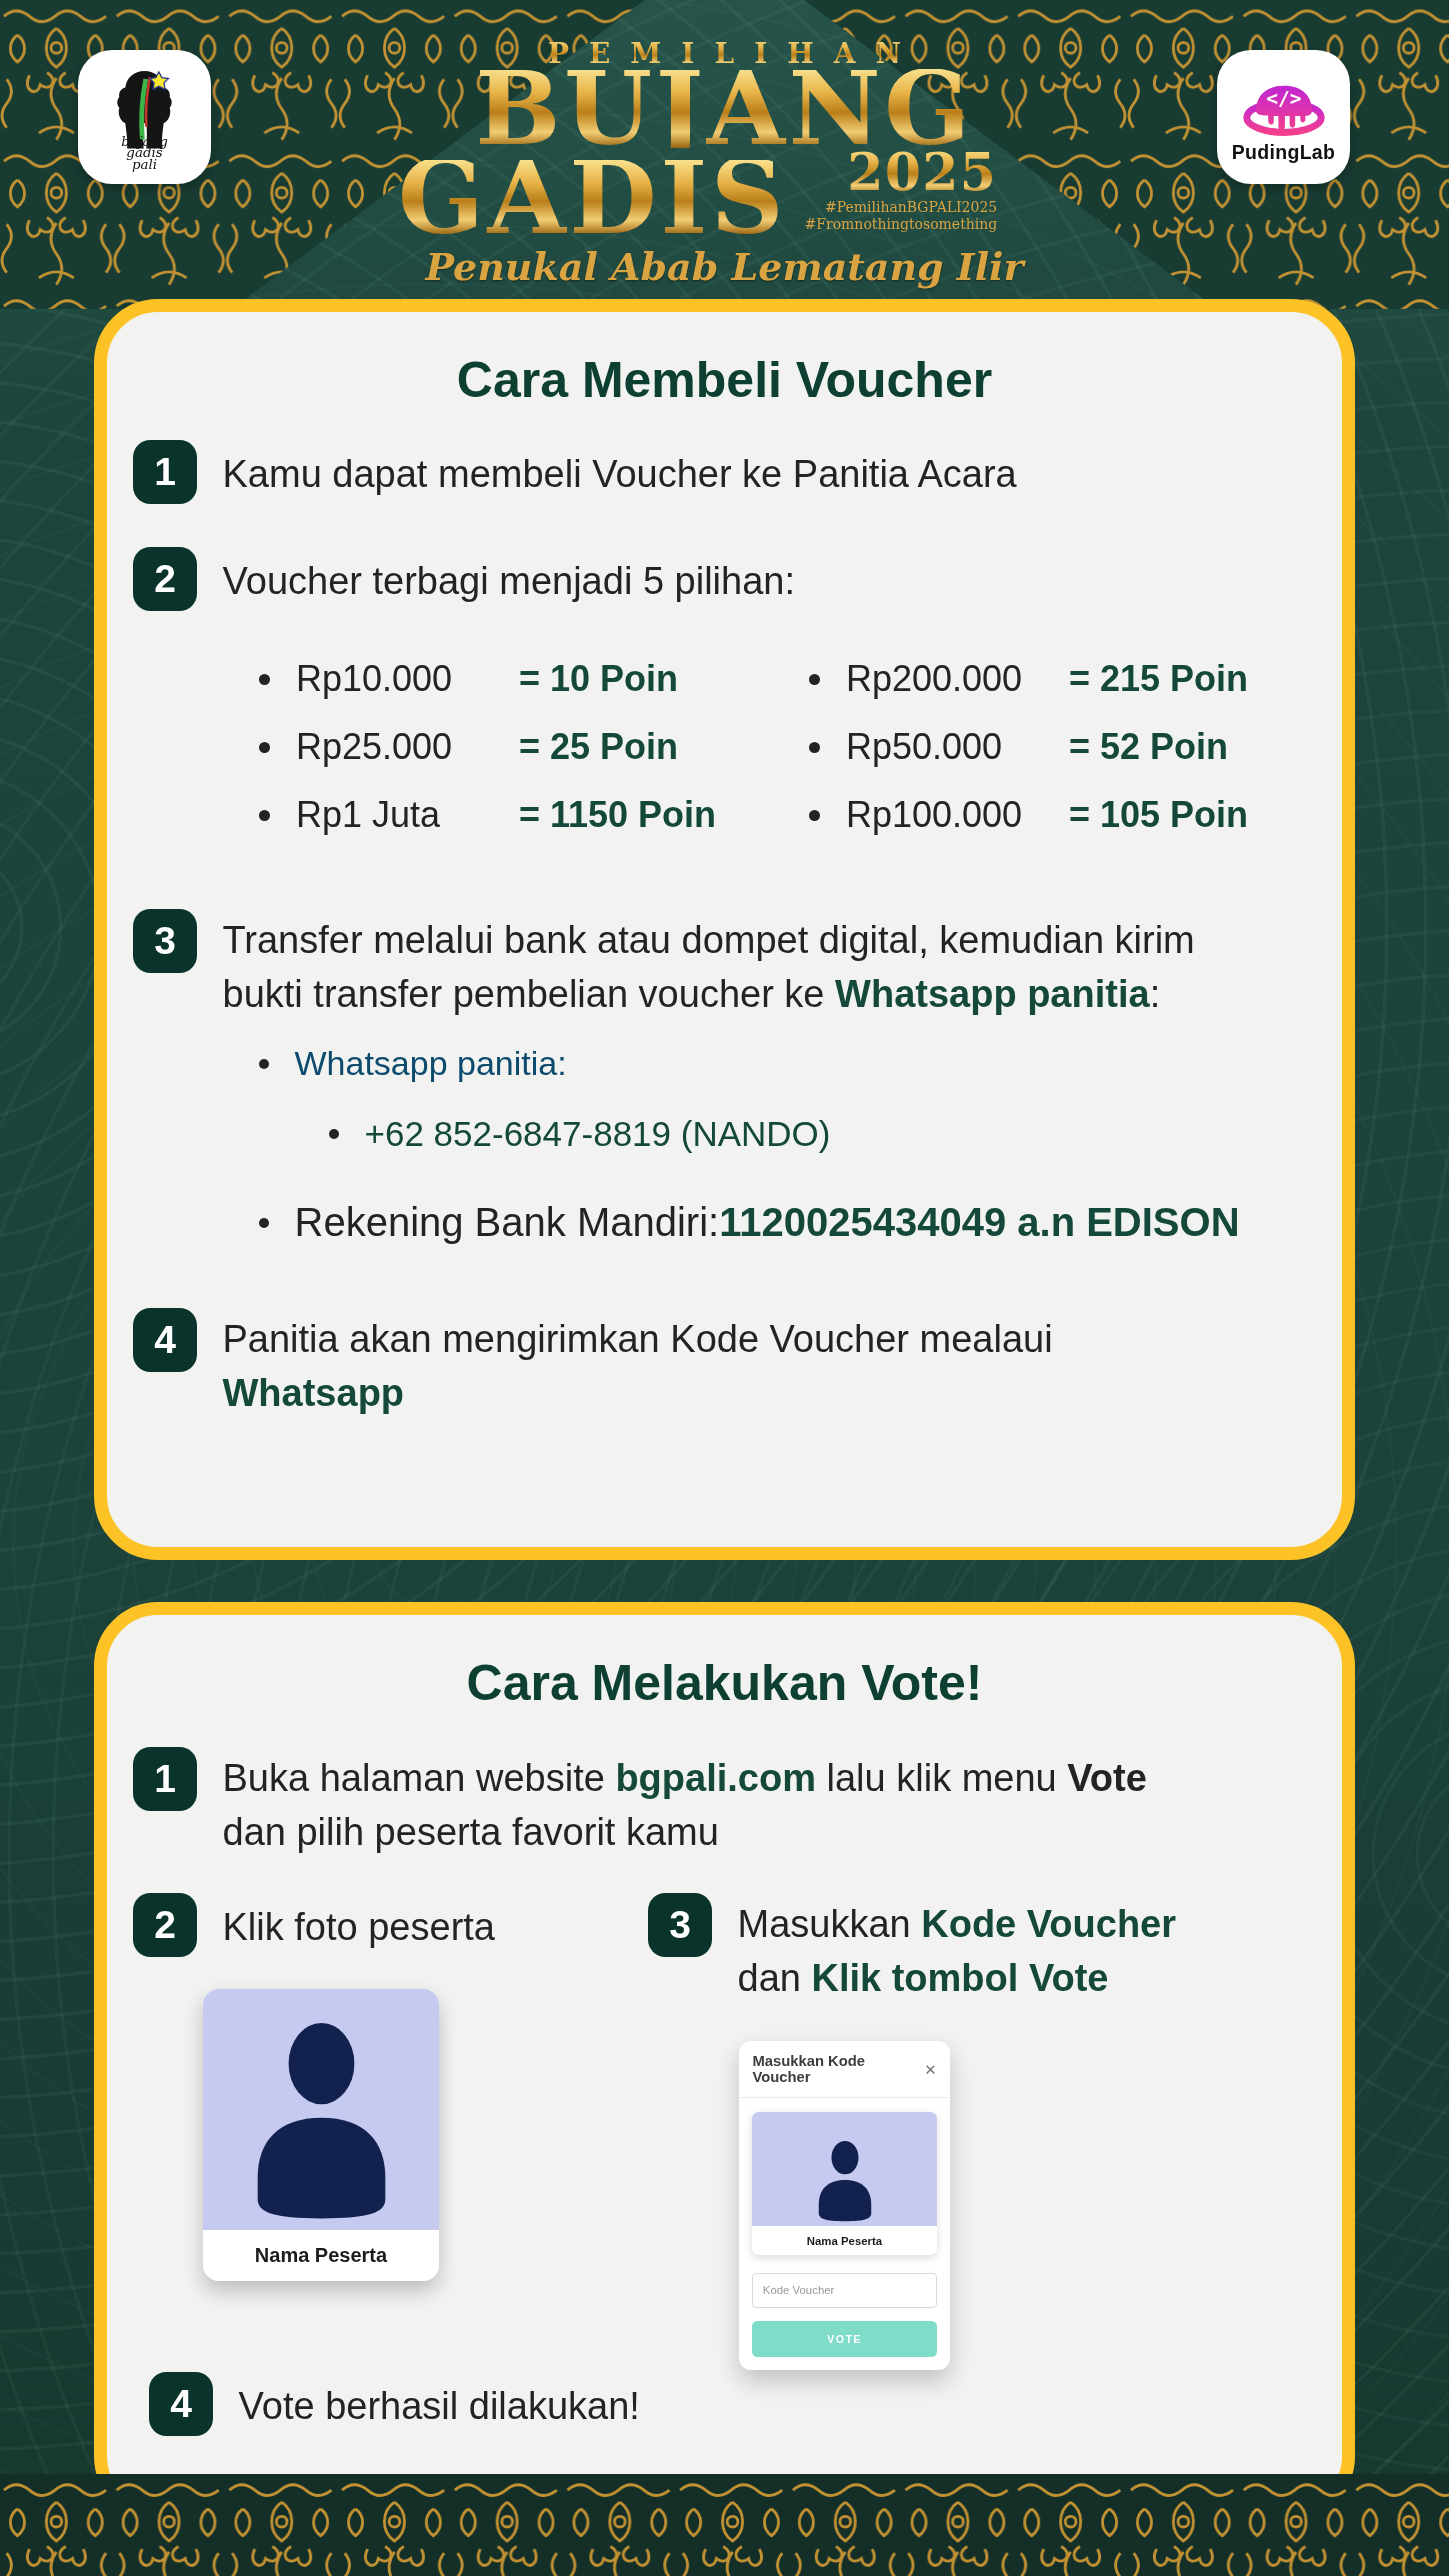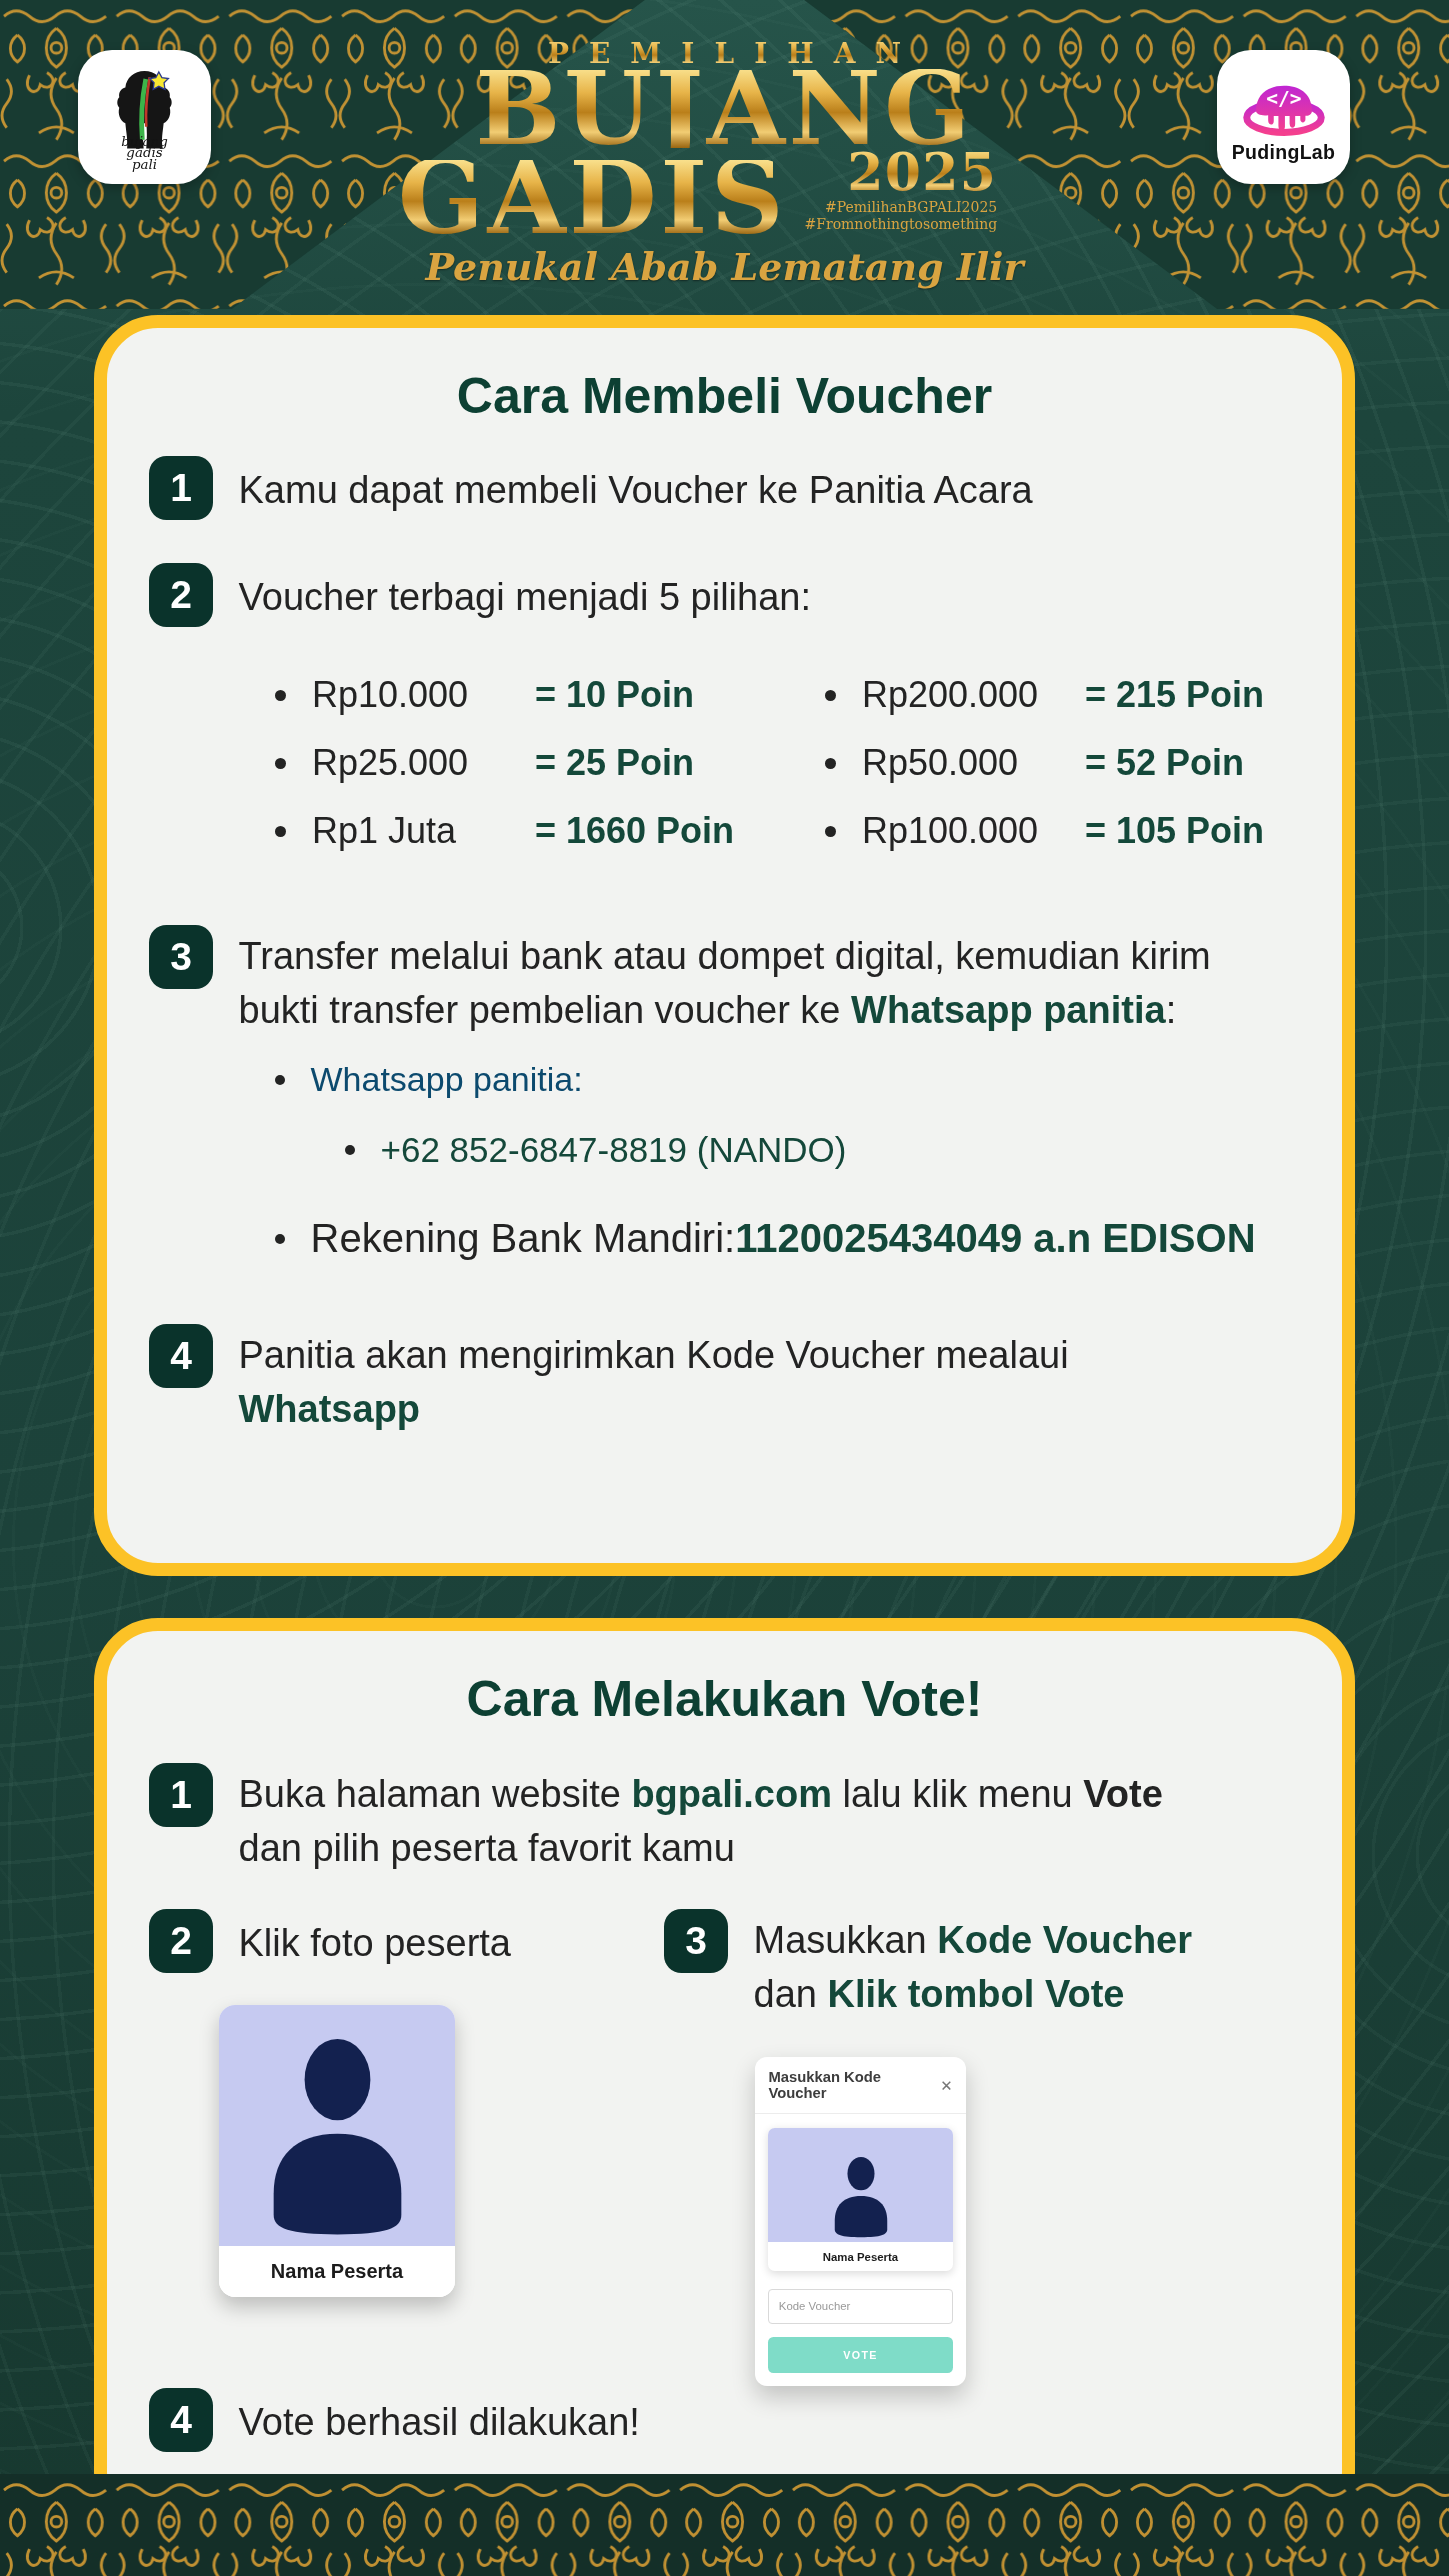--- a/index.html
+++ b/index.html
@@ -42,21 +42,21 @@
               display:flex; flex-direction:column; align-items:center; justify-content:center;
               box-shadow:0 4px 12px rgba(0,0,0,.25); }
   .logo-box.lft { left:78px; }
   .logo-box.rgt { left:1217px; }
   .bgp-text { font-family:"DejaVu Serif",serif; font-style:italic; font-size:13.4px; line-height:11.4px;
               color:#141414; text-align:center; margin-top:-17.4px; }
   .pl-label { font-size:19.5px; font-weight:bold; color:#111; margin-top:2.7px; letter-spacing:0.3px; }
 
   
   .card { position:absolute; left:94px; width:1261px; background:#F2F3F1; border:13.4px solid #FCC226;
-          border-radius:64px; padding:34px 42px; z-index:2;margin-top:16px; }
+          border-radius:64px; padding:34px 26px; z-index:2; }
   .card1 { top:299px; height:1261px; }
   .card2 { top:1602px; height:918px; }
   .card h2 { margin-top:5.4px; text-align:center; font-size:50px; font-weight:bold; color:#0D4033; }
 
   .step { display:flex; align-items:flex-start; gap:25.5px; }
   .step.vcenter { align-items:center; }
   .badge { flex:0 0 64px; width:64px; height:64px; background:#0A332B; border-radius:17.4px;
            color:#fff; font-size:39px; font-weight:bold; display:flex; align-items:center; justify-content:center; }
   .stext { font-size:38px; line-height:54px; color:#232323; max-width:979px; padding-top:4px; }
   .b { font-weight:bold; }
@@ -219,21 +219,21 @@
         <span class="vpts">= 25 Poin</span>
       </div>
       <div class="vrow">
         <span class="vdot"></span>
         <span class="vprice">Rp50.000</span>
         <span class="vpts">= 52 Poin</span>
       </div>
       <div class="vrow">
         <span class="vdot"></span>
         <span class="vprice">Rp1 Juta</span>
-        <span class="vpts">= 1660 Poin</span>
+        <span class="vpts">= 1150 Poin</span>
       </div>
       <div class="vrow">
         <span class="vdot"></span>
         <span class="vprice">Rp100.000</span>
         <span class="vpts">= 105 Poin</span>
       </div>
       <div></div>
     </div>
 
     <div class="step c1-step3">

